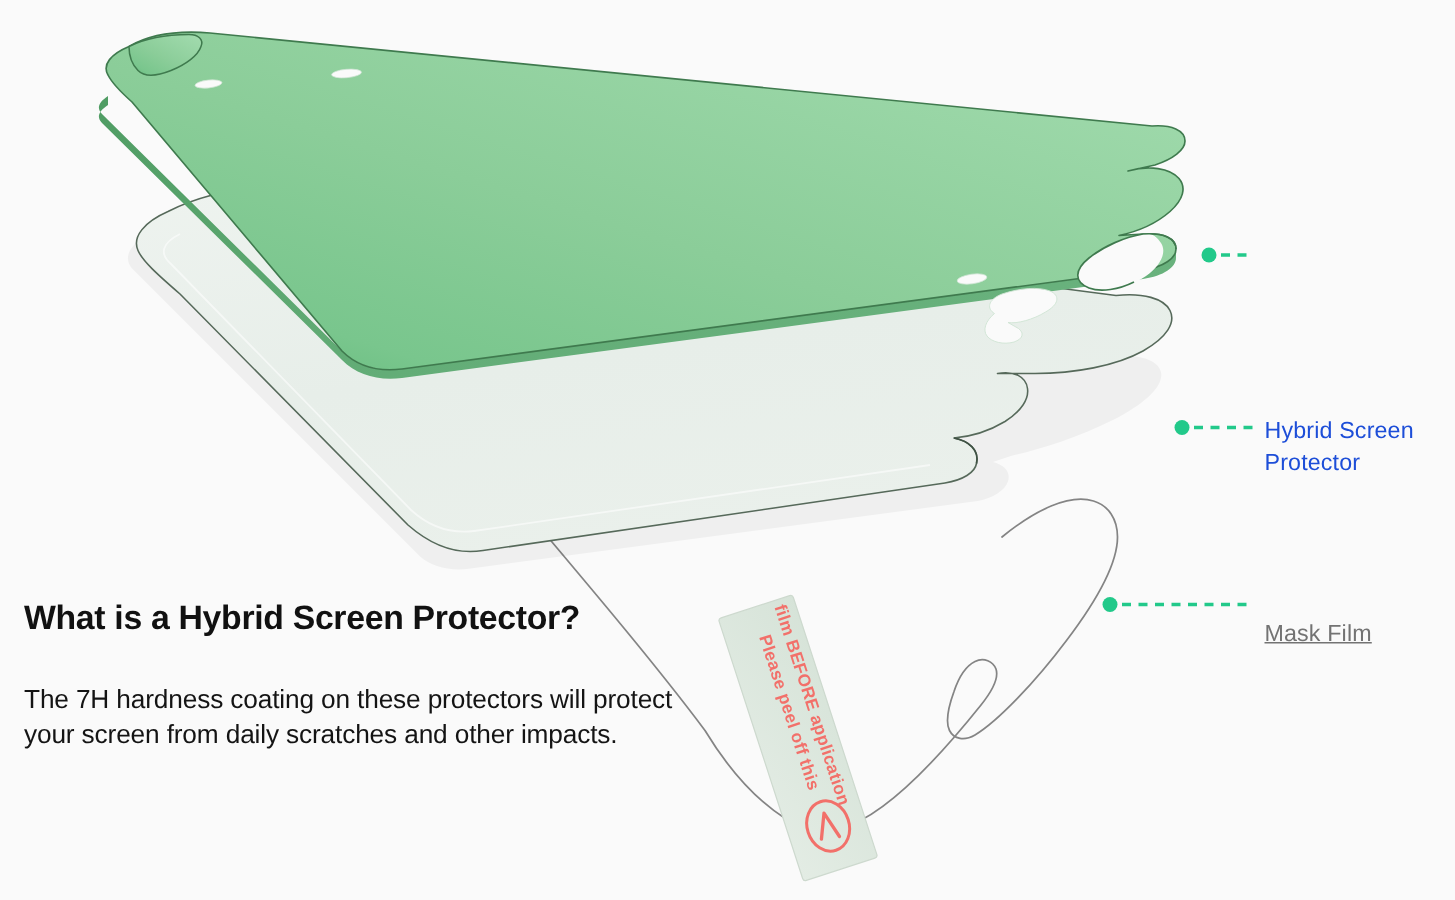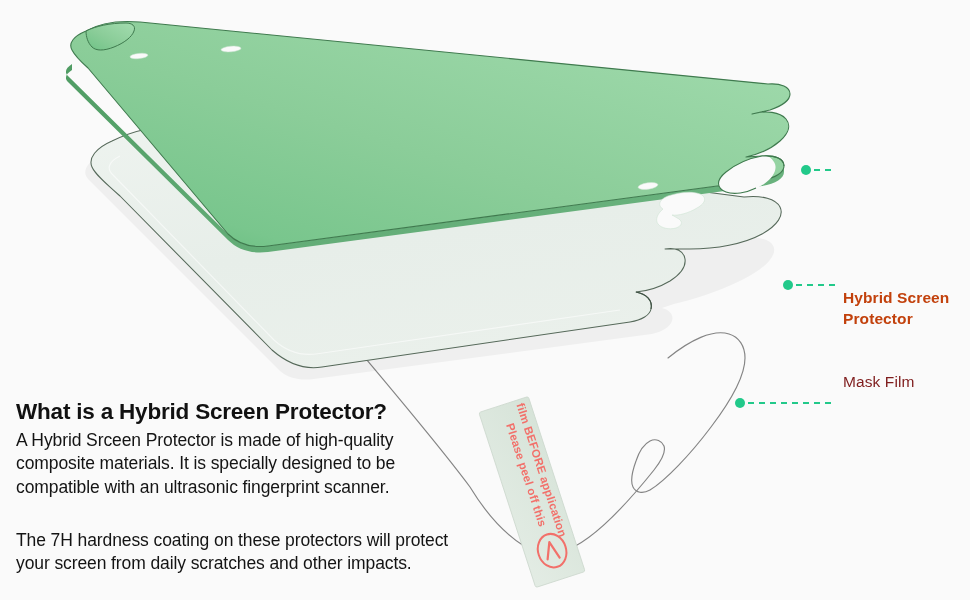--- a/index.html
+++ b/index.html
@@ -38,29 +38,30 @@
     white-space: pre-line;
   }
   .callout.green-label {
     left: 845px;
     top: 163px;
     color: #2e6db4;
     font-weight: 600;
   }
   .callout.hybrid-label {
     left: 843px;
-    top: 288px;
-    color: #c2410c;
-    font-weight: 700;
+    top: 278px;
+    color: #1d4ed8;
+    font-weight: 400;
   }
   .callout.mask-label {
     left: 843px;
-    top: 372px;
-    color: #7f1d1d;
+    top: 413px;
+    color: #737373;
     font-weight: 400;
+    text-decoration: underline;
   }
 
   
   #textblock {
     position: absolute;
     left: 16px;
     top: 398px;
     width: 445px;
   }
   #heading {
@@ -269,17 +270,16 @@
   </svg>
 
 
   <div class="callout hybrid-label">Hybrid Screen
 Protector</div>
 
   <div class="callout mask-label">Mask Film</div>
 
   <div id="textblock">
     <h1 id="heading">What is a Hybrid Screen Protector?</h1>
-    <p class="para" id="para1">A Hybrid Srceen Protector is made of high-quality composite materials. It is specially designed to be compatible with an ultrasonic fingerprint scanner.</p>
     <p class="para" id="para2">The 7H hardness coating on these protectors will protect your screen from daily scratches and other impacts.</p>
   </div>
 
 </div>
 
 </body></html>

